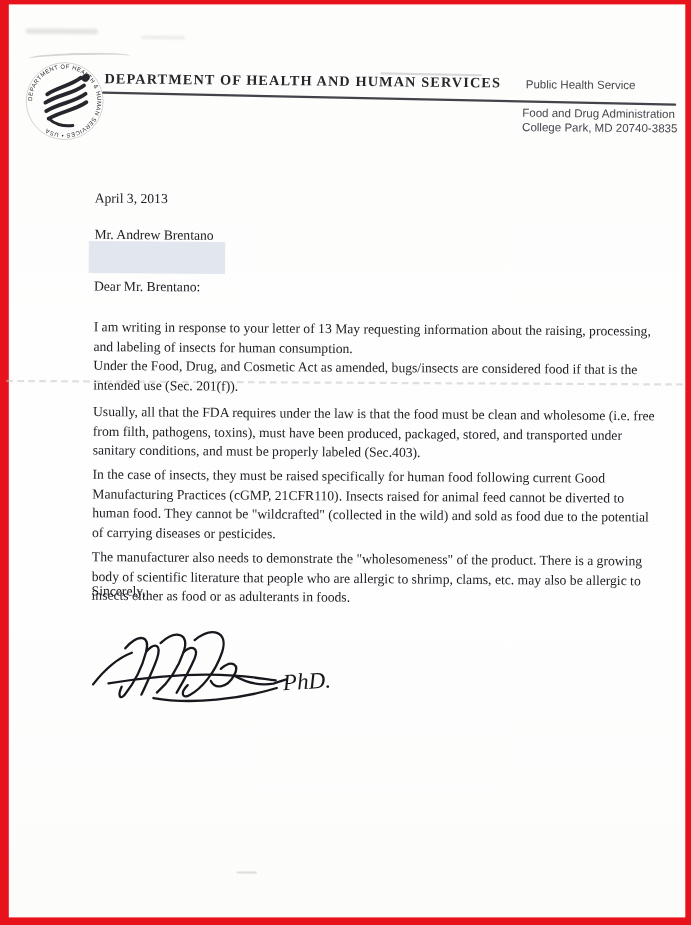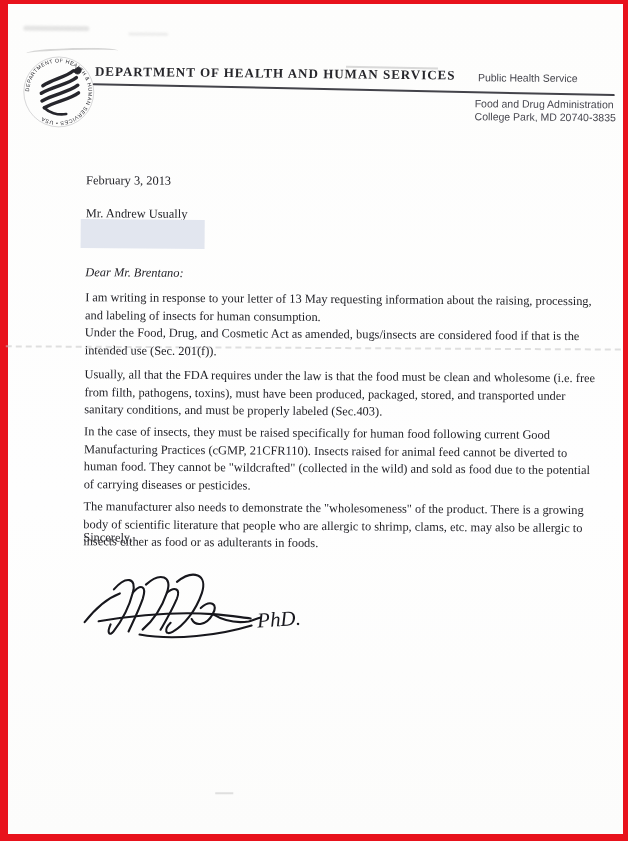--- a/index.html
+++ b/index.html
@@ -45,21 +45,21 @@
     position:absolute;left:79px;color:#1d1d23;
     font-size:12.4px;line-height:17.5px;
   }
   .para{width:517px;white-space:pre-line;}
   .date{top:168px;}
   .recipient{top:201px;}
   .redaction{
     position:absolute;left:74px;top:215px;width:124px;height:29px;
     background:#e2e6ef;
   }
-  .salutation{top:260px;font-style:italic;}
+  .salutation{top:248px;}
   .p0{top:285px;}
   .p1{top:362px;}
   .p2{top:419px;}
   .p3{top:494px;}
   .closing{top:525px;}
   .signature{position:absolute;left:76px;top:560px;width:240px;height:88px;}
   
   .artifact{position:absolute;pointer-events:none;}
   .smudge-a{left:15px;top:22px;width:66px;height:5px;background:#b8b8b8;opacity:.35;border-radius:3px;filter:blur(1px);}
   .smudge-b{left:120px;top:28px;width:40px;height:3px;background:#c4c4c4;opacity:.3;border-radius:2px;filter:blur(1px);}
@@ -103,22 +103,22 @@
     </svg>
 
     <div class="dept-title">DEPARTMENT OF HEALTH AND HUMAN SERVICES</div>
     <div class="header-rule"></div>
     <div class="phs">Public Health Service</div>
     <div class="fda-block">
       <div>Food and Drug Administration</div>
       <div>College Park, MD  20740-3835</div>
     </div>
 
-    <div class="txt date">February 3, 2013</div>
-    <div class="txt recipient">Mr. Andrew Usually</div>
+    <div class="txt date">April 3, 2013</div>
+    <div class="txt recipient">Mr. Andrew Brentano</div>
     <div class="redaction"></div>
     <div class="txt salutation">Dear Mr. Brentano:</div>
 
     <div class="txt para p0">I am writing in response to your letter of 13 May requesting information about the raising, processing, and labeling of insects for human consumption.
 Under the Food, Drug, and Cosmetic Act as amended, bugs/insects are considered food if that is the intended use (Sec. 201(f)).</div>
     <div class="txt para p1">Usually, all that the FDA requires under the law is that the food must be clean and wholesome (i.e. free from filth, pathogens, toxins), must have been produced, packaged, stored, and transported under sanitary conditions, and must be properly labeled (Sec.403).</div>
     <div class="txt para p2">In the case of insects, they must be raised specifically for human food following current Good Manufacturing Practices (cGMP, 21CFR110). Insects raised for animal feed cannot be diverted to human food. They cannot be "wildcrafted" (collected in the wild) and sold as food due to the potential of carrying diseases or pesticides.</div>
     <div class="txt para p3">The manufacturer also needs to demonstrate the "wholesomeness" of the product. There is a growing body of scientific literature that people who are allergic to shrimp, clams, etc. may also be allergic to insects either as food or as adulterants in foods.</div>
 
     <div class="txt closing">Sincerely,</div>

